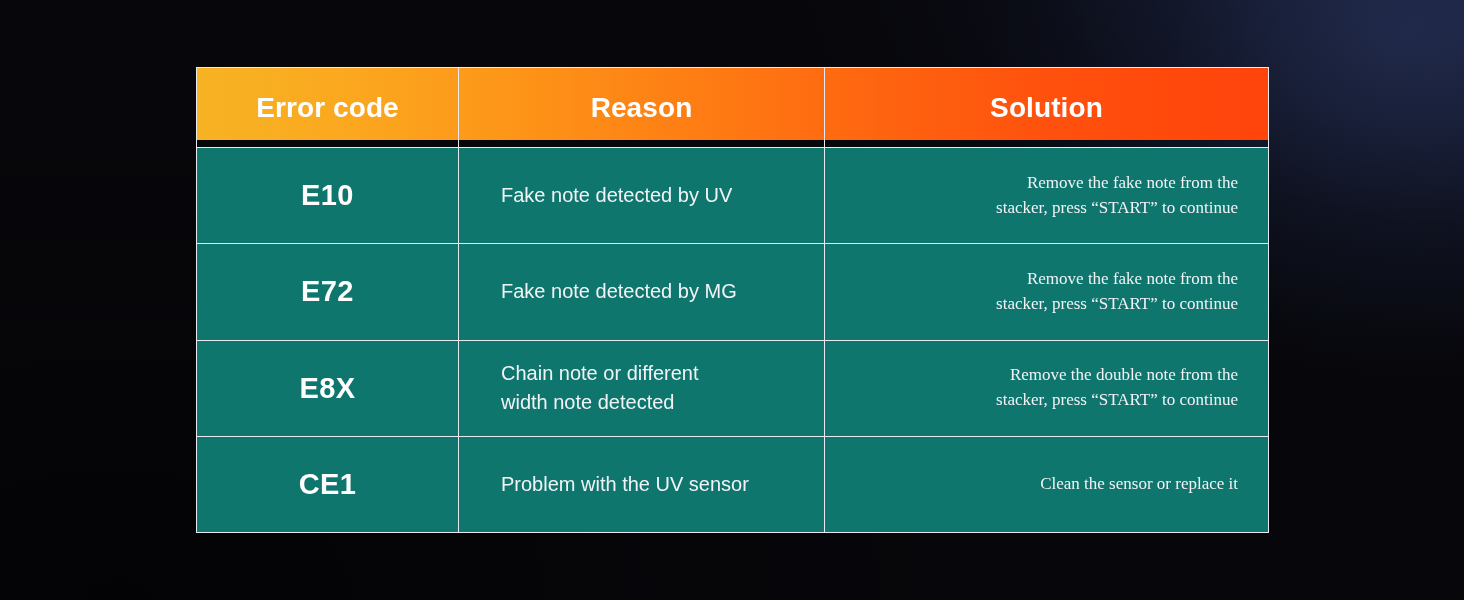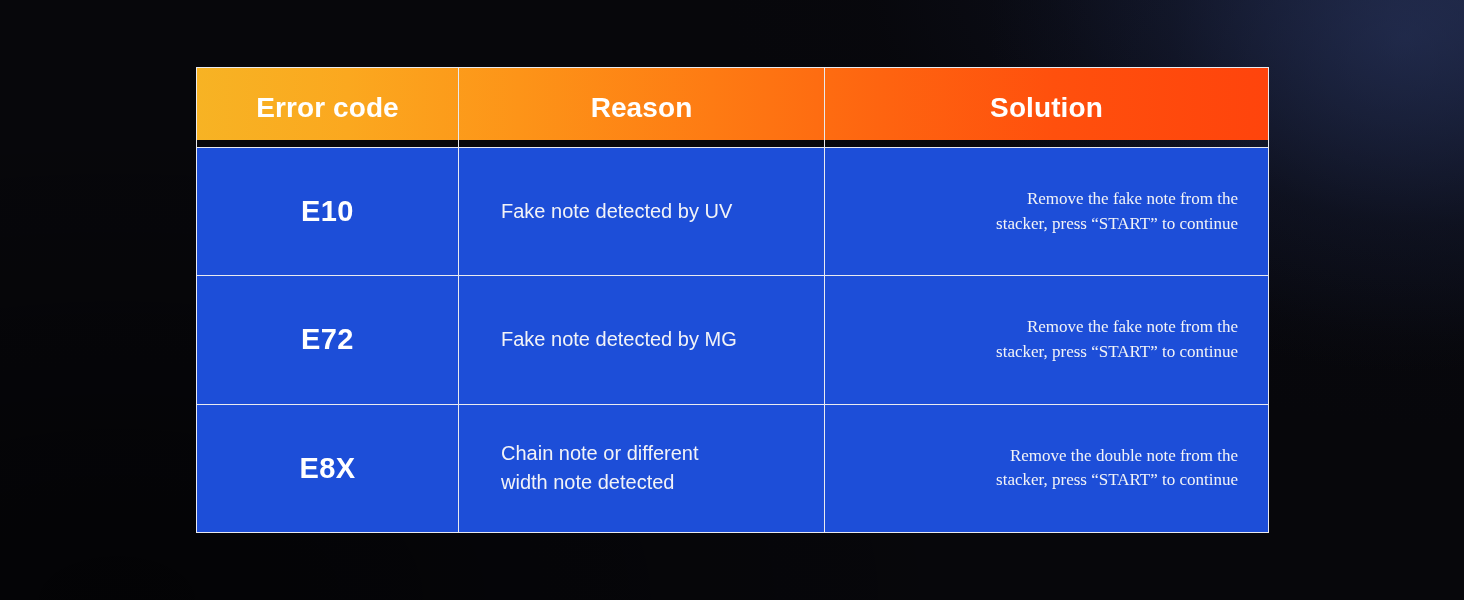--- a/index.html
+++ b/index.html
@@ -100,21 +100,21 @@
     background-repeat: no-repeat;
   }
   thead th.h-code     { background-position: 0px 0; }
   thead th.h-reason   { background-position: -262px 0; }
   thead th.h-solution { background-position: -628px 0; }
 
   tbody tr { height: 78.8px; }
 
   tbody td {
     border: 1px solid #e9eaf0;
-    background-color: #1d4ed8;
+    background-color: #0f766e;
     color: #ffffff;
     vertical-align: middle;
   }
 
   td.cell-code {
     text-align: center;
     font-size: 29px;
     font-weight: 700;
     letter-spacing: 0.4px;
     padding: 0 8px;
@@ -193,14 +193,25 @@
         </td>
       <td class="cell-reason">
           <span class="cell-text">Chain note or different
 width note detected</span>
         </td>
       <td class="cell-solution">
           <span class="cell-text">Remove the double note from the
 stacker, press “START” to continue</span>
         </td>
     </tr>
+    <tr>
+      <td class="cell-code">
+          <span class="cell-text">CE1</span>
+        </td>
+      <td class="cell-reason">
+          <span class="cell-text">Problem with the UV sensor</span>
+        </td>
+      <td class="cell-solution">
+          <span class="cell-text">Clean the sensor or replace it</span>
+        </td>
+    </tr>
   </tbody>
 </table>
 
 </body></html>

